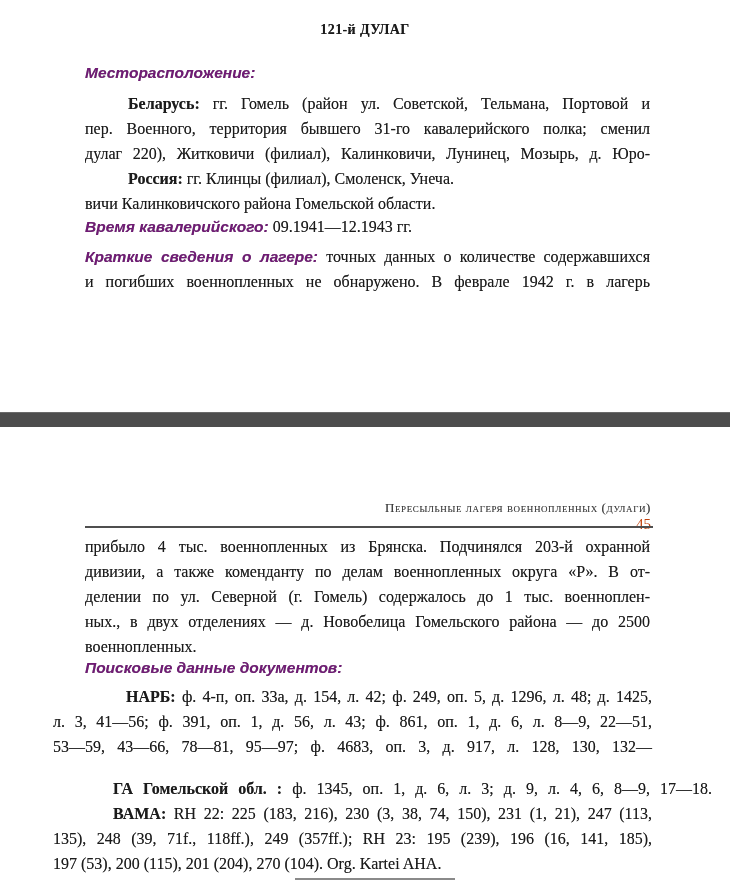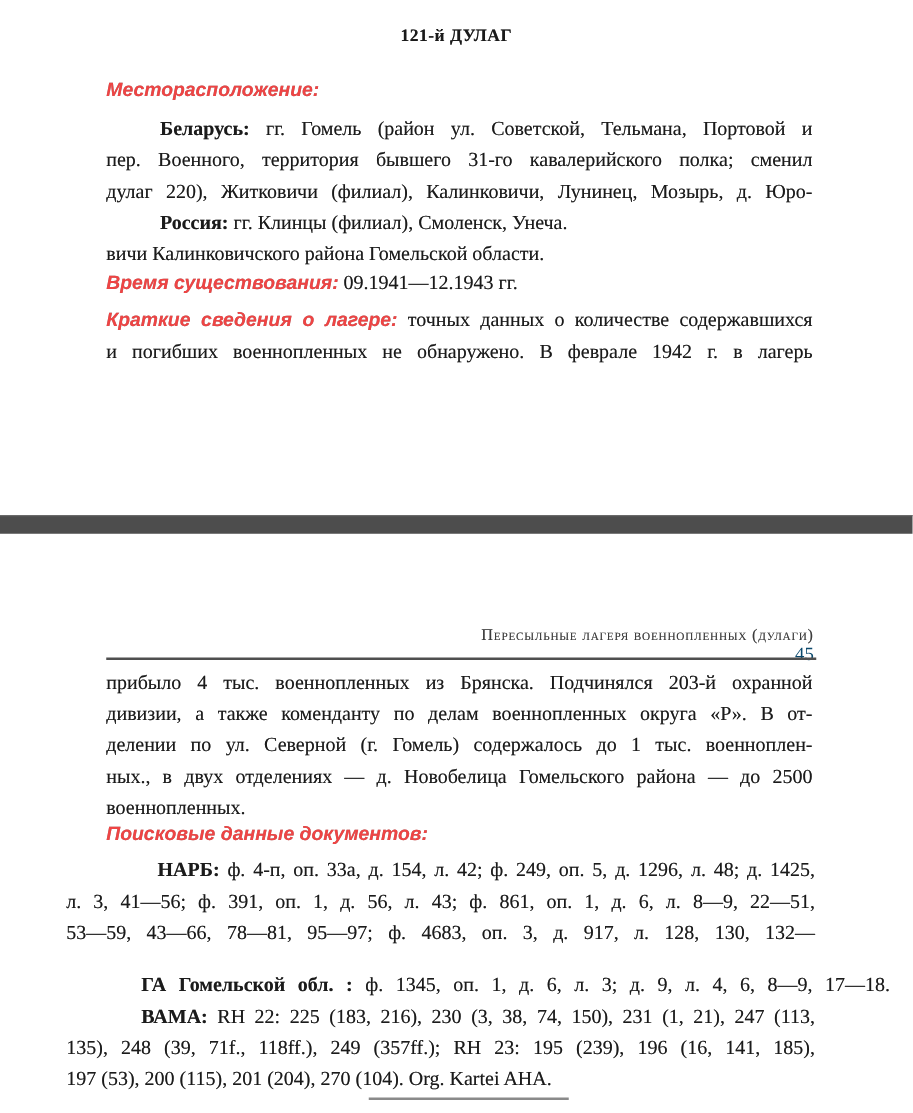--- a/index.html
+++ b/index.html
@@ -20,21 +20,21 @@
   }
   .jline { text-align: justify; text-align-last: justify; }
   .lline { text-align: left; }
   .indent1 { padding-left: 43px; }
   b.lbl { font-weight: bold; }
   .sans-head {
     font-family: "Liberation Sans", sans-serif;
     font-style: italic;
     font-weight: bold;
     font-size: 15.5px;
-    color: #ef4444;
+    color: #701a75;
     text-shadow: 0 0 0.5px rgba(27,27,27,0.5);
   }
   .doc-title {
     top: 22px; left: 0; width: 730px;
     text-align: center;
     font-weight: bold;
     font-size: 14px;
     letter-spacing: 0.4px;
     text-shadow: 0 0 0.5px rgba(27,27,27,0.6);
   }
@@ -50,21 +50,21 @@
     align-items: flex-end;
     flex-direction: column;
   }
   .running-header {
     font-variant: small-caps;
     font-size: 13px;
     letter-spacing: 0.6px;
     color: #3c3c3c;
     text-shadow: 0 0 0.5px rgba(60,60,60,0.5);
   }
-  .page-number { font-size: 15px; color: #0c4a6e; }
+  .page-number { font-size: 15px; color: #c2410c; }
   .header-rule {
     top: 526px; left: 85px; width: 568px; height: 2px;
     background: #4f4f4f;
   }
   .footnote-rule {
     top: 878px; left: 295px; width: 160px; height: 2px;
     background: #8a8a8a;
   }
   .refs-block { left: 53px; width: 599px; }
   .refs-indent { padding-left: 73px; }
@@ -78,21 +78,21 @@
 <div class="abs sans-head" style="top:64px; left:85px;">Месторасположение:</div>
 
 <div class="abs serif-body" style="top:91px; left:85px; width:565px;">
   <div class="jline indent1"><b class="lbl">Беларусь:</b><span> гг. Гомель (район ул. Советской, Тельмана, Портовой и</span></div>
   <div class="jline">пер. Военного, территория бывшего 31-го кавалерийского полка; сменил</div>
   <div class="jline">дулаг 220), Житковичи (филиал), Калинковичи, Лунинец, Мозырь, д. Юро-</div>
   <div class="lline indent1"><b class="lbl">Россия:</b><span> гг. Клинцы (филиал), Смоленск, Унеча.</span></div>
   <div class="lline">вичи Калинковичского района Гомельской области.</div>
 </div>
 
-<div class="abs serif-body lline" style="top:214px; left:85px; width:565px;"><span class="sans-head">Время существования:</span><span> 09.1941—12.1943 гг.</span></div>
+<div class="abs serif-body lline" style="top:214px; left:85px; width:565px;"><span class="sans-head">Время кавалерийского:</span><span> 09.1941—12.1943 гг.</span></div>
 
 <div class="abs serif-body" style="top:244px; left:85px; width:565px;">
   <div class="jline"><span class="sans-head">Краткие сведения о лагере:</span><span> точных данных о количестве содержавшихся</span></div>
   <div class="jline">и погибших военнопленных не обнаружено. В феврале 1942 г. в лагерь</div>
 </div>
 
 <div class="abs divider-bar"></div>
 
 <div class="abs p2-header-row">
   <span class="running-header">Пересыльные лагеря военнопленных (дулаги)</span>

